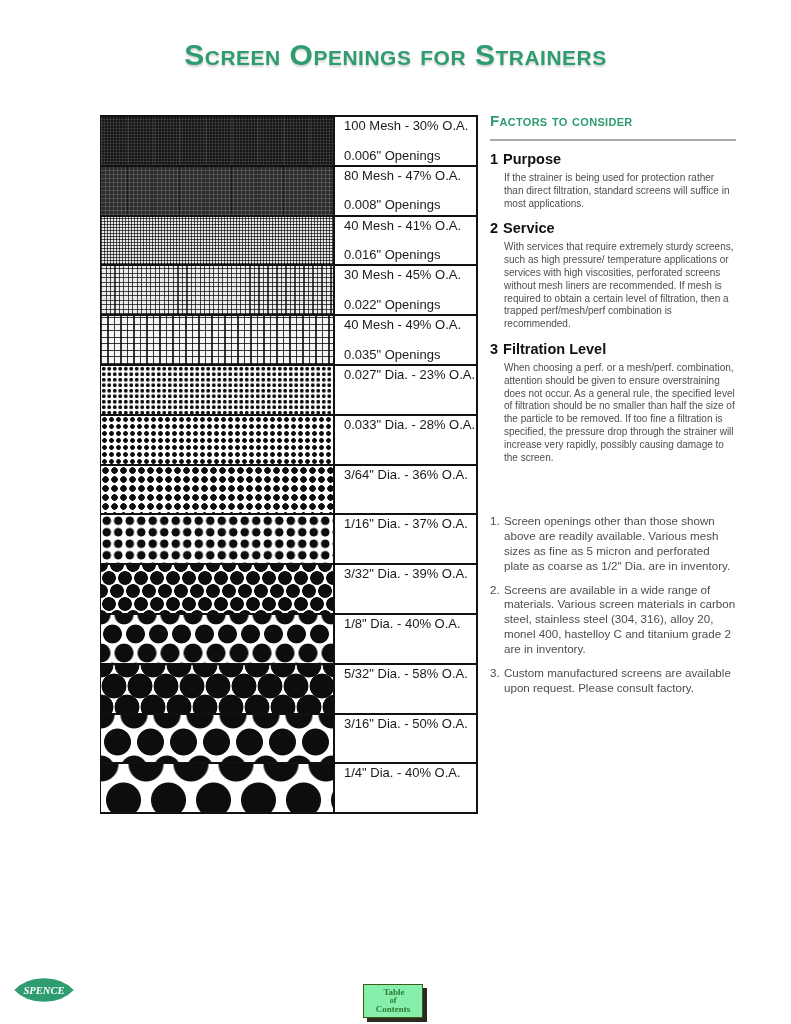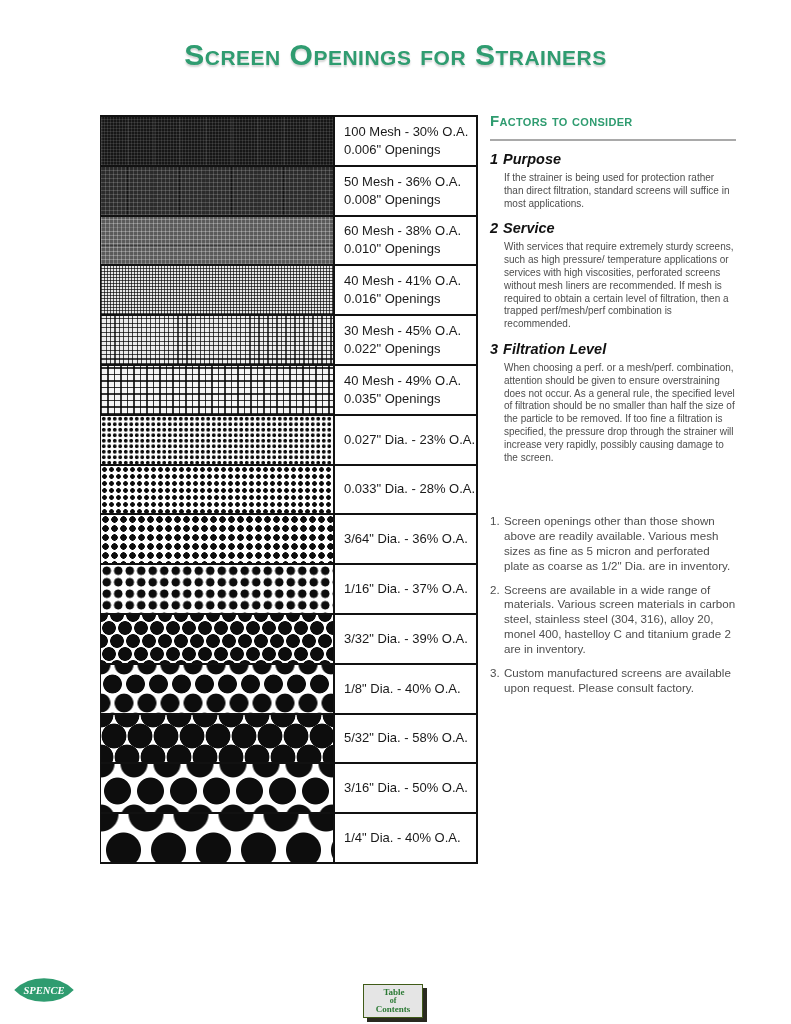--- a/index.html
+++ b/index.html
@@ -9,21 +9,21 @@
   
   .page-title{position:absolute;top:38px;left:0;width:100%;text-align:center;
     font-weight:bold;font-variant:small-caps;font-size:30px;letter-spacing:0.5px;
     color:#2f9c70;text-shadow:0 2px 2px rgba(0,0,0,0.18);}
 
   
   .screen-table{position:absolute;left:100px;top:115px;width:378px;border-top:2px solid #111;}
   .trow{display:flex;height:49.8px;}
   .pat{width:233px;box-sizing:border-box;border-bottom:2px solid #111;border-left:1px solid #111;}
   .lab{width:145px;box-sizing:border-box;border:2px solid #111;border-top:none;background:#fff;
-       display:flex;flex-direction:column;justify-content:center;padding-left:9px;
+       display:flex;flex-direction:column;justify-content:space-between;padding-left:9px;
        font-size:13px;color:#1a1a1a;line-height:1.4;}
 
   
   .pat-m100{background-color:#161616;background-image:
     repeating-linear-gradient(90deg,rgba(255,255,255,.10) 0 1px,transparent 1px 3px),
     repeating-linear-gradient(0deg,rgba(255,255,255,.10) 0 1px,transparent 1px 3px),
     repeating-linear-gradient(90deg,rgba(255,255,255,.05) 0 2px,transparent 2px 26px);}
   .pat-m80{background-color:#2b2b2b;background-image:
     repeating-linear-gradient(90deg,rgba(255,255,255,.16) 0 1px,transparent 1px 4px),
     repeating-linear-gradient(0deg,rgba(255,255,255,.16) 0 1px,transparent 1px 4px),
@@ -66,33 +66,33 @@
   .pat-d14{background-color:#fff;background-image:
     radial-gradient(circle,#0d0d0d 17px,transparent 18px),
     radial-gradient(circle,#0d0d0d 17px,transparent 18px);
     background-size:45px 72px;background-position:0 0,22.5px 36px;}
 
   
   .right-col{position:absolute;left:490px;top:112px;width:246px;}
   .factors-heading{font-variant:small-caps;font-weight:bold;font-size:15px;color:#2f9c70;
     letter-spacing:0.3px;border-bottom:2px solid #a9a9a9;padding-bottom:10px;margin-bottom:10px;}
   .section{margin-bottom:10px;}
-  .section-title{font-size:14.5px;font-weight:bold;color:#111;margin-bottom:5px;font-style:italic;}
+  .section-title{font-size:14.5px;font-weight:bold;color:#111;margin-bottom:5px;}
   .section-title .num{margin-right:5px;}
   .section-body{padding-left:14px;font-size:10px;color:#4d4d4d;line-height:1.28;}
   .notes-block{margin-top:50px;}
   .notes-heading{font-size:14.5px;font-weight:bold;color:#111;margin-bottom:10px;}
   .note-item{display:flex;font-size:11.6px;color:#4d4d4d;line-height:1.28;margin-bottom:9px;}
   .note-num{width:14px;flex:none;}
   .note-text{flex:1;}
 
   
   .spence-logo{position:absolute;left:13px;top:975px;width:62px;height:30px;}
   .toc-button{position:absolute;left:363px;top:984px;width:58px;height:32px;
-    background:#e5e5e5;border:1.5px solid #405b18;box-shadow:4px 4px 0 #2a2a20;
+    background:#86efac;border:1.5px solid #405b18;box-shadow:4px 4px 0 #2a2a20;
     display:flex;flex-direction:column;align-items:center;justify-content:center;
     font-family:"Liberation Serif","DejaVu Serif",serif;font-weight:bold;color:#2c7a35;
     font-size:9px;line-height:1.0;cursor:pointer;text-align:center;}
   .toc-button .l1{margin-left:2px;}
   .toc-button .l2{font-size:8px;}
 </style>
 </head>
 <body>
 
 <div class="page">
@@ -103,29 +103,22 @@
       <div class="trow">
         <div class="pat pat-m100"></div>
         <div class="lab">
           <div>100 Mesh - 30% O.A.</div>
           <div>0.006" Openings</div>
         </div>
       </div>
       <div class="trow">
         <div class="pat pat-m80"></div>
         <div class="lab">
-          <div>50 Mesh - 36% O.A.</div>
+          <div>80 Mesh - 47% O.A.</div>
           <div>0.008" Openings</div>
-        </div>
-      </div>
-      <div class="trow">
-        <div class="pat pat-m60"></div>
-        <div class="lab">
-          <div>60 Mesh - 38% O.A.</div>
-          <div>0.010" Openings</div>
         </div>
       </div>
       <div class="trow">
         <div class="pat pat-m40"></div>
         <div class="lab">
           <div>40 Mesh - 41% O.A.</div>
           <div>0.016" Openings</div>
         </div>
       </div>
       <div class="trow">

